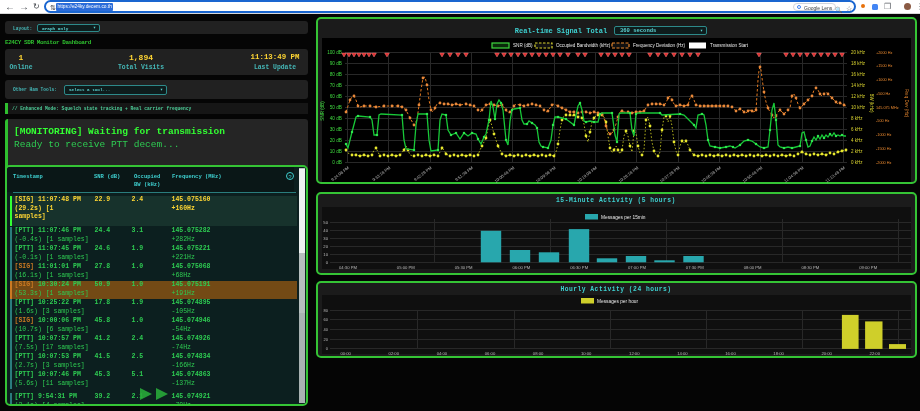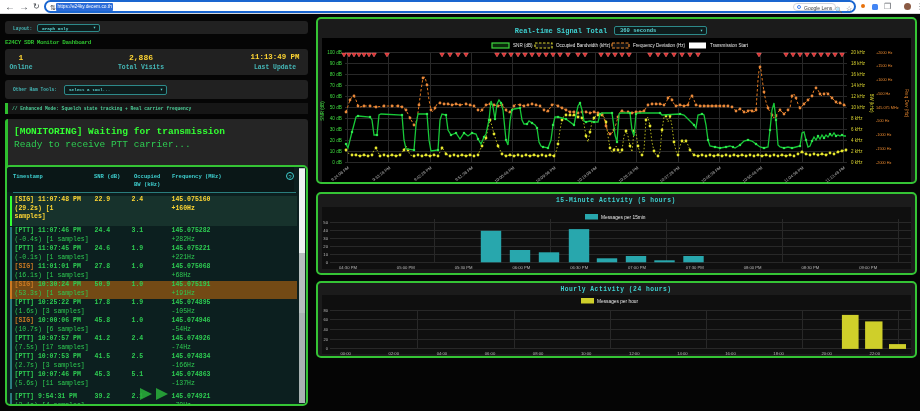--- a/index.html
+++ b/index.html
@@ -53,35 +53,35 @@
       <div class="cicon" style="left:916px;font-size:8px">⋮</div>
     </div>
     <div class="abs gray" style="left:5px;top:21px;width:303px;height:13px">
       <div class="abs cy" style="left:8px;top:4.5px;font-size:4.6px;font-weight:bold">Layout:</div>
       <div class="sel" style="left:32px;top:2.5px;width:63px;height:8.5px;line-height:7px;padding-left:4px;font-size:4.4px">Graph Only<span class="ch" style="font-size:5px">▾</span></div>
     </div>
     <div class="abs" style="left:5px;top:39px;color:#2fbf2f;font-size:6px;letter-spacing:-0.42px;font-weight:bold">E24CY SDR Monitor Dashboard</div>
     <div class="abs gray" style="left:5px;top:49px;width:303px;height:26px">
       <div class="abs ylw" style="left:-49px;top:4px;width:130px;text-align:center;font-size:8px">1</div>
       <div class="abs cy" style="left:-49px;top:15px;width:130px;text-align:center;font-size:6.4px;font-weight:bold">Online</div>
-      <div class="abs ylw" style="left:71px;top:4px;width:130px;text-align:center;font-size:8px">2,886</div>
+      <div class="abs ylw" style="left:71px;top:4px;width:130px;text-align:center;font-size:8px">1,894</div>
       <div class="abs cy" style="left:71px;top:15px;width:130px;text-align:center;font-size:6.4px;font-weight:bold">Total Visits</div>
       <div class="abs ylw" style="left:205px;top:4px;width:130px;text-align:center;font-size:7.4px">11:13:49 PM</div>
       <div class="abs cy" style="left:205px;top:15px;width:130px;text-align:center;font-size:6.4px;font-weight:bold">Last Update</div>
     </div>
     <div class="abs gray" style="left:5px;top:80px;width:303px;height:19px">
       <div class="abs cy" style="left:8px;top:7px;font-size:4.6px;font-weight:bold">Other Ham Tools:</div>
       <div class="sel" style="left:59px;top:4.5px;width:103px;height:10px;line-height:8.5px;padding-left:4px;font-size:4.3px">Select a tool...<span class="ch" style="font-size:5px">▾</span></div>
     </div>
     <div class="abs" style="left:5px;top:103px;width:303px;height:11px;background:#161616;border-left:3px solid #2fbf2f">
       <div class="abs" style="left:4px;top:2.5px;color:#4ecf9a;font-size:4.6px;font-weight:bold">// Enhanced Mode: Squelch state tracking + Real carrier frequency</div>
     </div>
     <div class="abs" style="left:5px;top:119px;width:303px;height:58px;background:#252525;border-left:3px solid #2fbf2f;border-radius:3px">
       <div class="abs" style="left:6px;top:6.5px;color:#33ff33;font-size:9.5px;font-weight:bold">[MONITORING] Waiting for transmission</div>
-      <div class="abs" style="left:6px;top:20px;color:#2ecc52;font-size:9.5px">Ready to receive PTT carrier...</div>
+      <div class="abs" style="left:6px;top:20px;color:#2ecc52;font-size:9.5px">Ready to receive PTT decem...</div>
     </div>
     <div class="abs" id="tablepanel">
       <div class="abs" style="left:0px;top:0px;width:287px;height:25px;background:#0a1717"></div>
       <div class="hrow" style="left:6px;top:6px">Timestamp</div>
       <div class="hrow" style="left:87px;top:6px">SNR (dB)</div>
       <div class="hrow" style="left:127px;top:6px">Occupied<br>BW (kHz)</div>
       <div class="hrow" style="left:165px;top:6px">Frequency (MHz)</div>
       <div class="abs" style="left:6px;top:24.5px;width:283px;height:1px;background:#2a7d7d"></div>
       <div class="abs" style="left:279px;top:5px;width:8px;height:8px;border:1px solid #3ecfcf;border-radius:50%;color:#3ecfcf;font-size:6px;text-align:center;line-height:9px">?</div>
       <div class="abs" style="left:292px;top:1px;width:5.5px;height:235px;background:#b6bfbf"></div>

